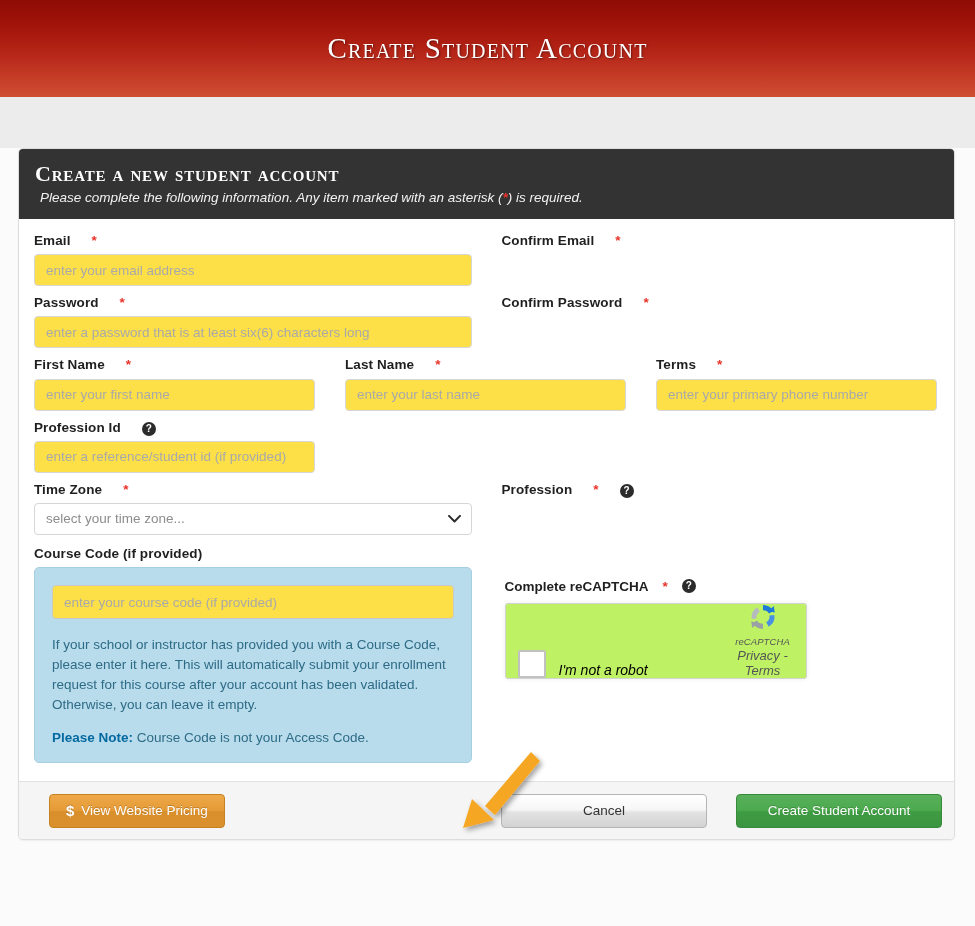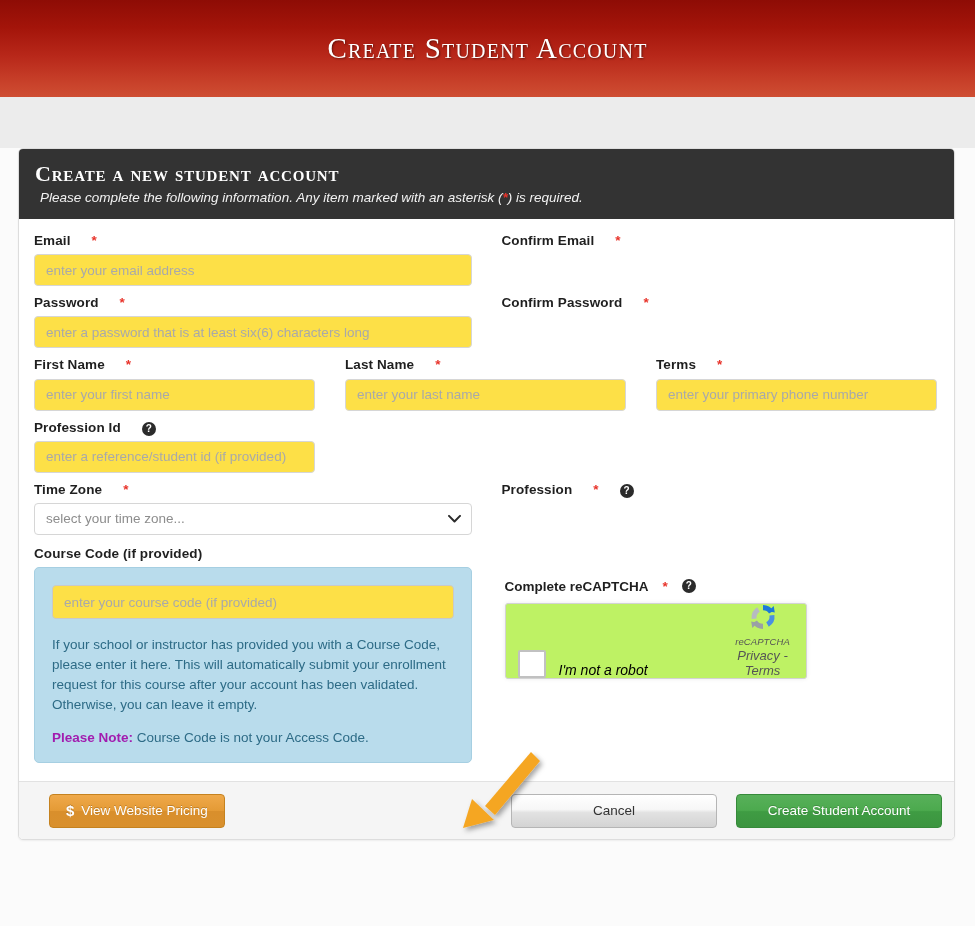--- a/index.html
+++ b/index.html
@@ -151,21 +151,21 @@
     padding: 17px 17px 14px 17px;
   }
   .course-box .inp { border: 1px solid #c9c9c9; height: 34px; }
   .course-note {
     color: #2d6b86;
     font-size: 13.5px;
     line-height: 20px;
     margin: 16px 0 0 0;
   }
   .course-note.second { margin-top: 13px; }
-  .course-note b { color: #a21caf; }
+  .course-note b { color: #0369a1; }
 
   
   .captcha-col { width: 440px; padding-top: 33px; }
   .captcha-label {
     font-size: 13.5px; font-weight: bold; color: #1f1f1f;
     display: flex; align-items: center; gap: 14px; margin: 0 0 9px 3px;
   }
   .recaptcha {
     width: 302px; height: 76px;
     background: #bef264;
@@ -229,21 +229,21 @@
     background: linear-gradient(to bottom, #efa94a 0%, #e49a35 50%, #d98f2c 51%, #d9902d 100%);
     border: 1px solid #c5821f;
     color: #ffffff;
     padding: 0 16px;
     text-shadow: 0 -1px 0 rgba(0,0,0,.2);
     margin-left: 15px;
   }
   .dollar-icon { font-weight: bold; font-size: 15px; }
   .btn-cancel {
     position: absolute;
-    left: 492px;
+    left: 482px;
     width: 206px;
     background: linear-gradient(to bottom, #ffffff 0%, #f7f7f7 45%, #e2e2e2 55%, #d3d3d3 100%);
     border: 1px solid #b5b5b5;
     color: #333;
   }
   .btn-create {
     position: absolute;
     left: 717px;
     width: 206px;
     background: linear-gradient(to bottom, #58b05a 0%, #4caa4e 48%, #3f9c43 52%, #3c9440 100%);

